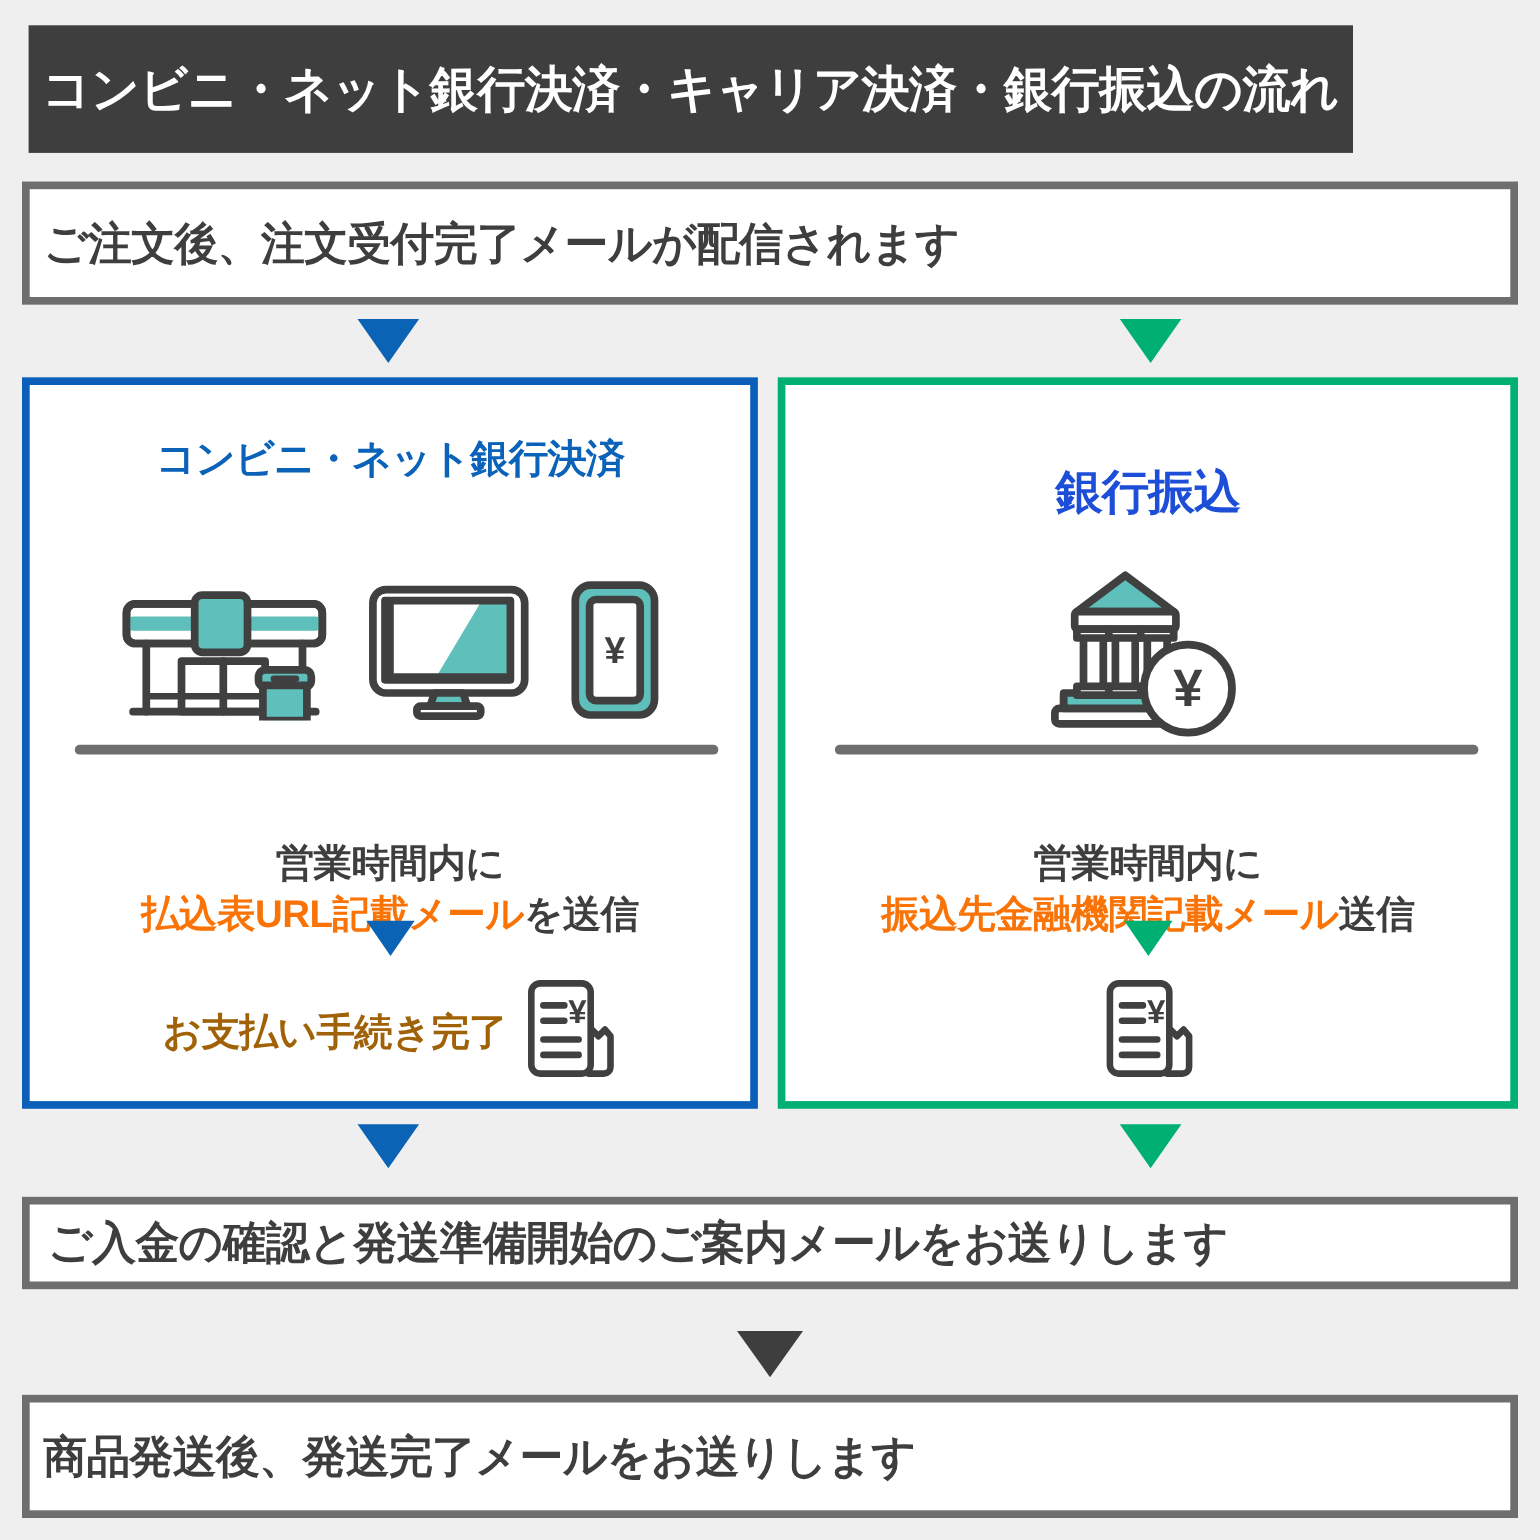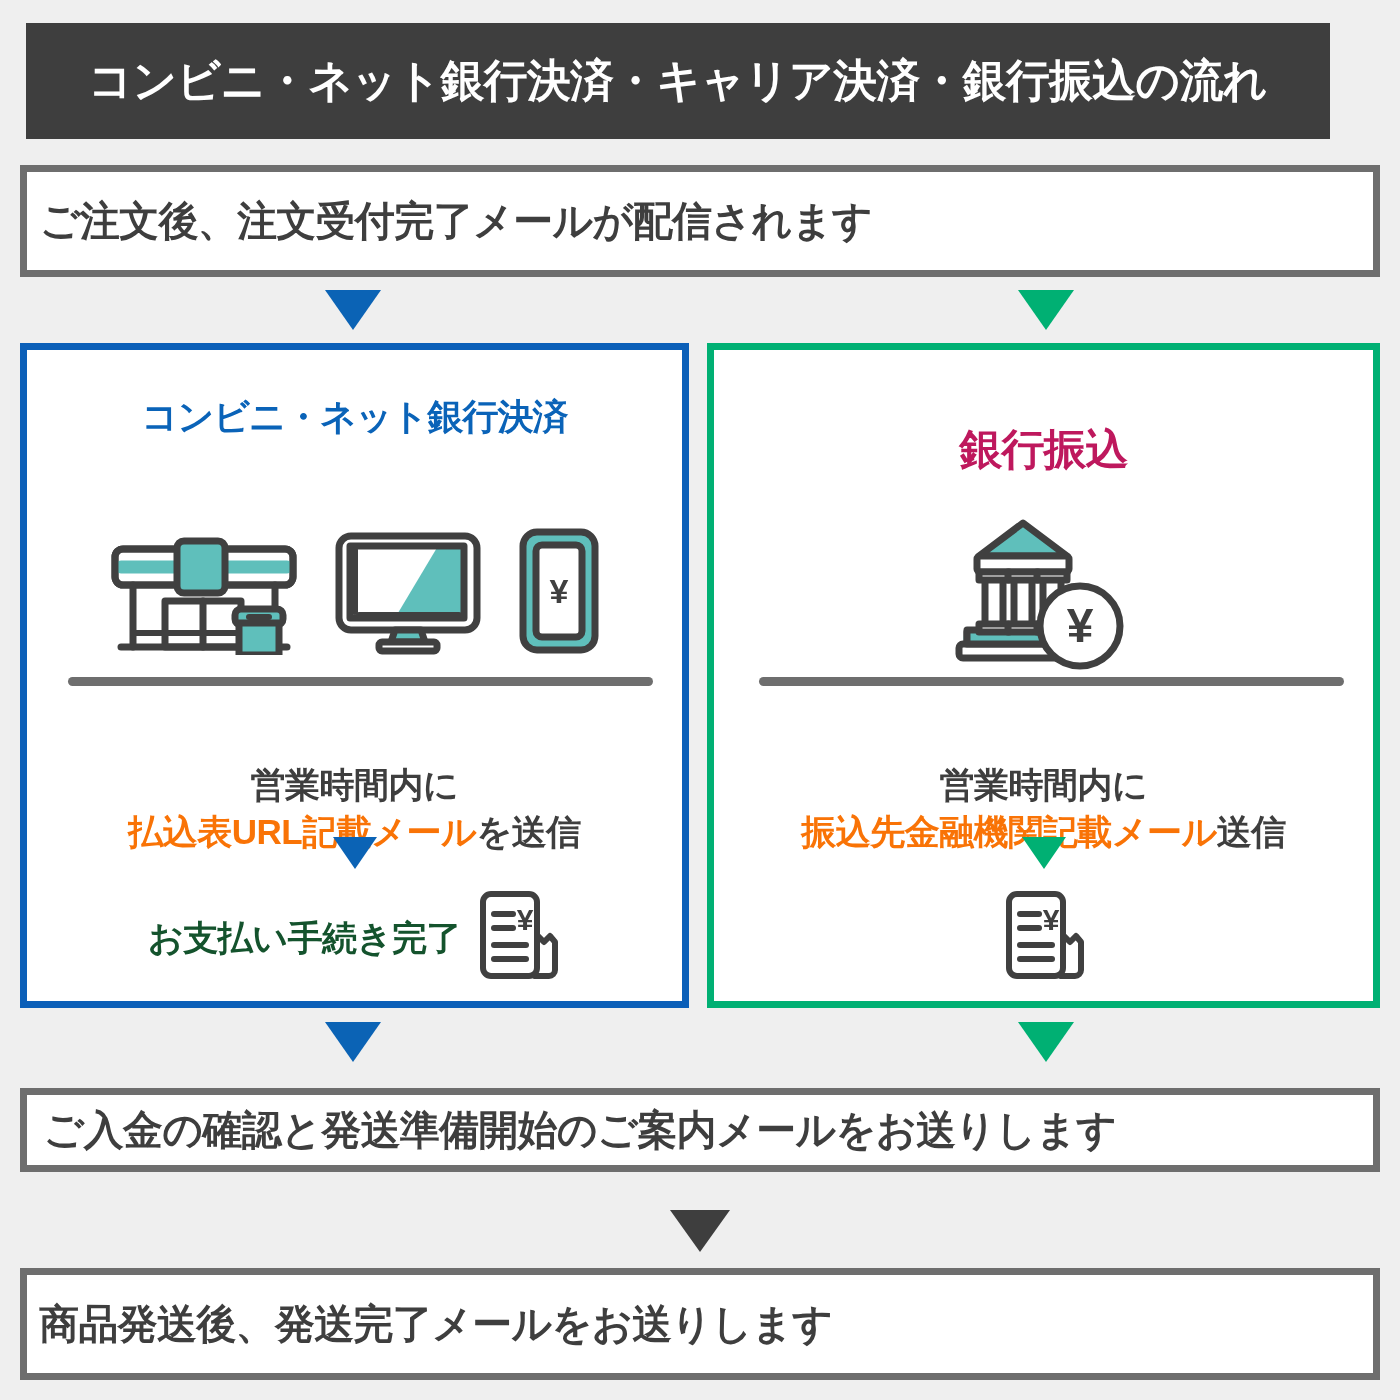--- a/index.html
+++ b/index.html
@@ -6,21 +6,21 @@
   body{
     width:1400px;height:1400px;
     background:#efefef;
     font-family:"Liberation Sans","DejaVu Sans",sans-serif;
     overflow:hidden;
   }
   .page{position:relative;width:1400px;height:1400px;}
 
   
   .header{
-    position:absolute;left:26px;top:23px;width:1304px;height:116px;
+    position:absolute;left:26px;top:23px;width:1204px;height:116px;
     background:#3e3e3e;
     display:flex;align-items:center;justify-content:center;
   }
   .header-title{
     color:#ffffff;font-size:45px;font-weight:bold;
     letter-spacing:-0.5px;white-space:nowrap;
     transform:scaleX(0.97);
   }
 
   
@@ -73,21 +73,21 @@
     background:#ffffff;box-sizing:border-box;
   }
   #panel-conv{left:20px;width:669px;border:7px solid #0b5fb8;}
   #panel-bank{left:707px;width:673px;border:7px solid #00b073;}
 
   .panel-title{
     position:absolute;left:0;right:0;text-align:center;
     font-weight:bold;line-height:1.12;letter-spacing:-1px;
   }
   #title-conv{top:47px;color:#0a63b8;font-size:36px;}
-  #title-bank{top:75px;color:#be185d;font-size:43px;}
+  #title-bank{top:75px;color:#1d4ed8;font-size:43px;font-family:Liberation Serif, serif;}
 
   
   .icon-row{
     position:absolute;left:0;right:0;
     display:flex;align-items:flex-end;justify-content:center;
   }
   #icons-conv{top:177px;gap:34px;}
   #icons-bank{top:160px;}
 
   .divider{
@@ -107,21 +107,21 @@
 
   .panel-arrow{position:absolute;left:50%;transform:translateX(-50%);}
   #parrow-conv{top:487px;}
   #parrow-bank{top:487px;}
 
   .final-row{
     position:absolute;left:0;right:0;top:538px;
     display:flex;align-items:center;justify-content:center;gap:14px;
   }
   .final-text{
-    color:#14532d;font-size:35px;font-weight:bold;
+    color:#a16207;font-size:35px;font-weight:bold;
     white-space:nowrap;letter-spacing:-0.5px;
   }
 </style>
 </head>
 <body>
 
 <div class="page">
 
   <div class="header">
     <div class="header-title">コンビニ・ネット銀行決済・キャリア決済・銀行振込の流れ</div>

